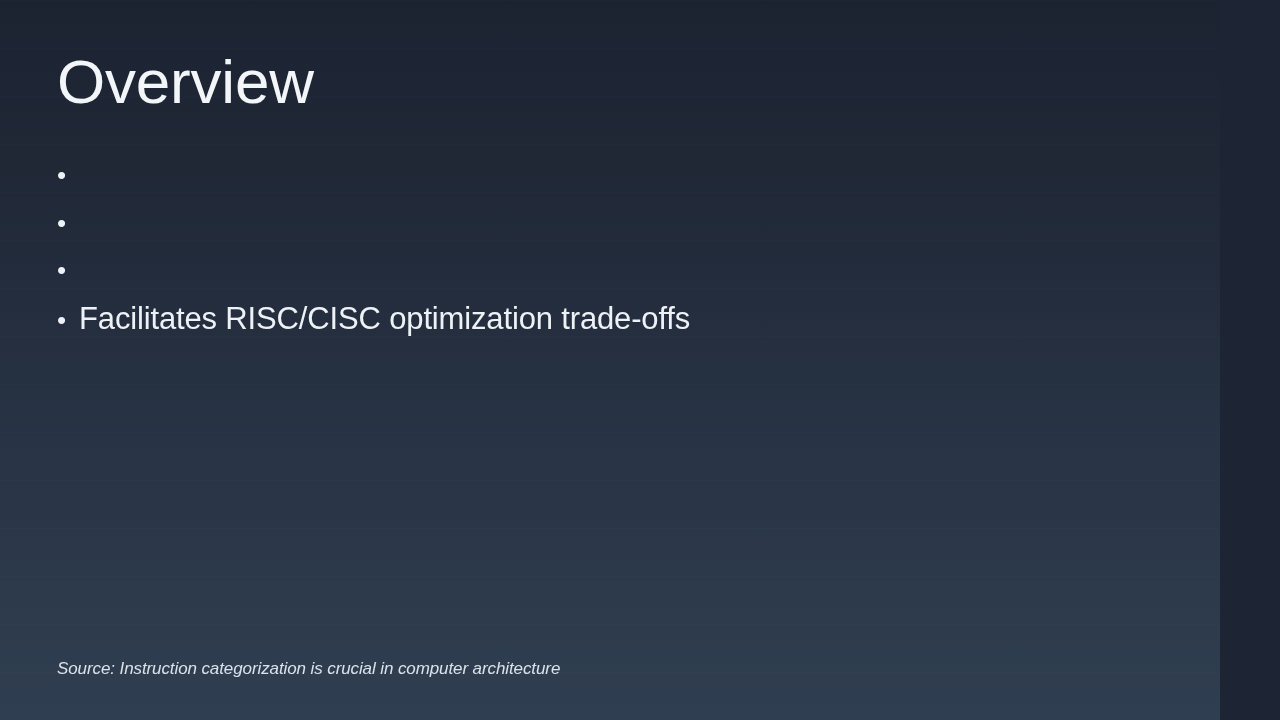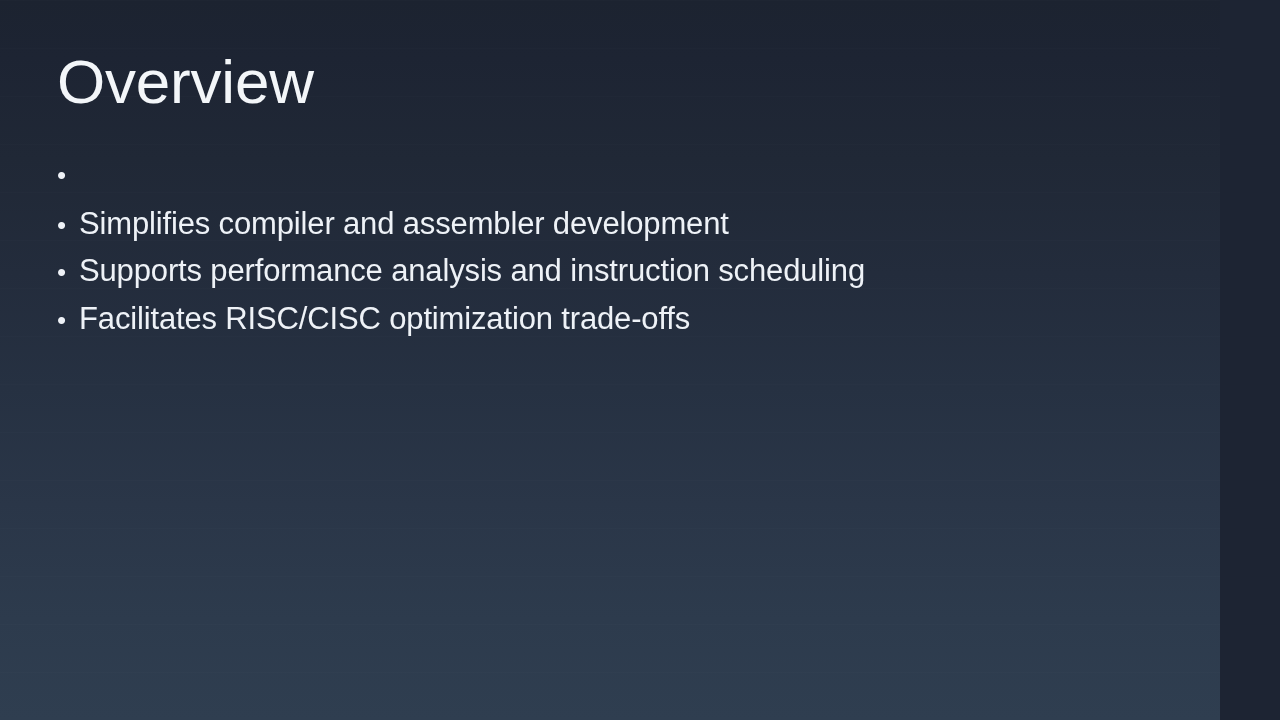--- a/index.html
+++ b/index.html
@@ -125,30 +125,29 @@
     <h1 class="slide-title">Overview</h1>
 
     <ul class="bullet-list">
 
       <li class="bullet-item">
         <span class="bullet-dot">•</span>
       </li>
 
       <li class="bullet-item">
         <span class="bullet-dot">•</span>
-        <span class="bullet-text">Simplifies compiler and assembler development</span>
       </li>
 
       <li class="bullet-item">
         <span class="bullet-dot">•</span>
-        <span class="bullet-text">Supports performance analysis and instruction scheduling</span>
       </li>
 
       <li class="bullet-item">
         <span class="bullet-dot">•</span>
         <span class="bullet-text">Facilitates RISC/CISC optimization trade-offs</span>
       </li>
 
     </ul>
 
+    <p class="source-note">Source: Instruction categorization is crucial in computer architecture</p>
 
   </div>
 </div>
 
 </body></html>

